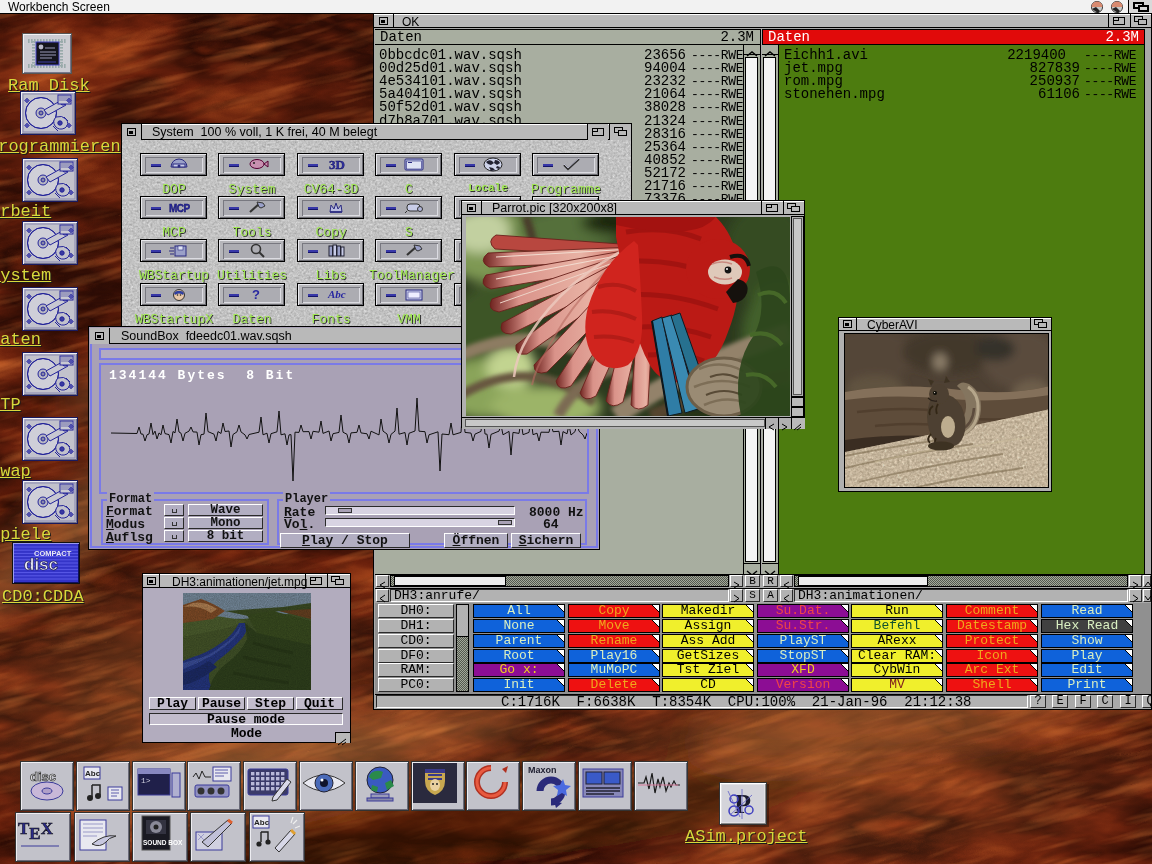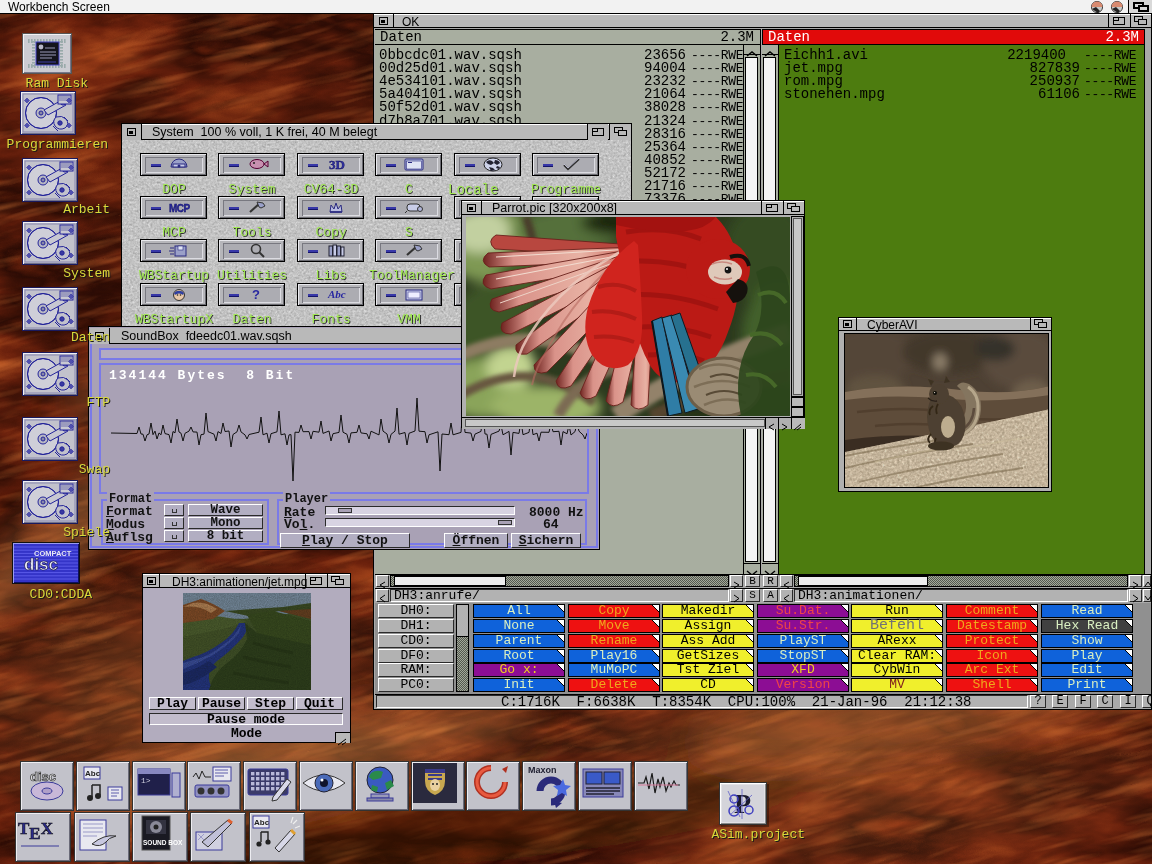--- a/index.html
+++ b/index.html
@@ -1,21 +1,21 @@
 <!DOCTYPE html>
 <html><head><meta charset="utf-8">
 <style>
 html,body{margin:0;padding:0;width:1152px;height:864px;overflow:hidden;background:#6b2a12;}
 *{box-sizing:border-box;}
 .a{position:absolute;}
 .mono{font-family:"Liberation Mono",monospace;}
 .sans{font-family:"Liberation Sans",sans-serif;}
 .rb{border-top:1px solid #fff;border-left:1px solid #fff;border-right:1px solid #2a2a2a;border-bottom:1px solid #2a2a2a;}
 .sb{border-top:1px solid #2a2a2a;border-left:1px solid #2a2a2a;border-right:1px solid #fff;border-bottom:1px solid #fff;}
-.lab{color:#d9d93c;text-shadow:1px 1px 0 #1a1a1a;font-family:"Liberation Mono",monospace;font-size:13px;text-align:right;white-space:nowrap;}
+.lab{color:#d9d93c;text-shadow:1px 1px 0 #1a1a1a;font-family:"Liberation Mono",monospace;font-size:17px;text-align:left;white-space:nowrap;text-decoration:underline;}
 </style></head>
 <body>
 <svg class="a" style="left:0;top:0" width="1152" height="864">
 <defs>
 <filter id="marble" x="0" y="0" width="100%" height="100%" color-interpolation-filters="sRGB">
 <feTurbulence type="fractalNoise" baseFrequency="0.006 0.018" numOctaves="5" seed="23" result="n"></feTurbulence>
 <feColorMatrix in="n" type="matrix" values="0.6 0.3 0.3 0 0  0.6 0.3 0.3 0 0  0.6 0.3 0.3 0 0  0 0 0 0 1" result="g"></feColorMatrix>
 <feComponentTransfer in="g">
 <feFuncR type="table" tableValues="0.08 0.30 0.52 0.18 0.42 0.66 0.24"></feFuncR>
 <feFuncG type="table" tableValues="0.02 0.09 0.17 0.05 0.13 0.28 0.07"></feFuncG>
@@ -341,21 +341,21 @@
         <path d="M0 0 L7 7" stroke="#000"></path>
       </svg></div>
     <div class="a mono" style="left:383px;top:664.2px;width:92px;height:14px;background:#8c0d94;border:1px solid #000;color:#f04545;font-size:13px;line-height:12px;text-align:center;">Version<svg class="a" style="right:0;top:0" width="7" height="7">
         <path d="M0 0 L7 0 L7 7 Z" fill="#fff"></path>
         <path d="M0 0 L7 7" stroke="#000"></path>
       </svg></div>
     <div class="a mono" style="left:477px;top:590.0px;width:92px;height:14px;background:#f0ef2c;border:1px solid #000;color:#000;font-size:13px;line-height:12px;text-align:center;">Run<svg class="a" style="right:0;top:0" width="7" height="7">
         <path d="M0 0 L7 0 L7 7 Z" fill="#fff"></path>
         <path d="M0 0 L7 7" stroke="#000"></path>
       </svg></div>
-    <div class="a mono" style="left:477px;top:604.9px;width:92px;height:14px;background:#f0ef2c;border:1px solid #000;color:#737373;font-size:15px;line-height:12px;text-align:center;">Befehl<svg class="a" style="right:0;top:0" width="7" height="7">
+    <div class="a mono" style="left:477px;top:604.9px;width:92px;height:14px;background:#f0ef2c;border:1px solid #000;color:#14532d;font-size:13px;line-height:12px;text-align:center;">Befehl<svg class="a" style="right:0;top:0" width="7" height="7">
         <path d="M0 0 L7 0 L7 7 Z" fill="#fff"></path>
         <path d="M0 0 L7 7" stroke="#000"></path>
       </svg></div>
     <div class="a mono" style="left:477px;top:619.7px;width:92px;height:14px;background:#f0ef2c;border:1px solid #000;color:#000;font-size:13px;line-height:12px;text-align:center;">ARexx<svg class="a" style="right:0;top:0" width="7" height="7">
         <path d="M0 0 L7 0 L7 7 Z" fill="#fff"></path>
         <path d="M0 0 L7 7" stroke="#000"></path>
       </svg></div>
     <div class="a mono" style="left:477px;top:634.5px;width:92px;height:14px;background:#f0ef2c;border:1px solid #000;color:#000;font-size:13px;line-height:12px;text-align:center;">Clear RAM:<svg class="a" style="right:0;top:0" width="7" height="7">
         <path d="M0 0 L7 0 L7 7 Z" fill="#fff"></path>
         <path d="M0 0 L7 7" stroke="#000"></path>
@@ -664,21 +664,21 @@
     <div class="a" style="left:410px;top:159px;width:67px;height:23px;background:#b6b6ba;border:1px solid #000;box-shadow:inset 1px 1px 0 #e8e8ec,inset -1px -1px 0 #6a6a70;">
       <div class="a" style="left:4px;top:3px;width:58px;height:16px;background:#acacb2;box-shadow:inset 1px 1px 0 #787880,inset -1px -1px 0 #dcdce2;">
         <div class="a" style="left:6px;top:7px;width:10px;height:3px;background:#3838a8;border-bottom:1px solid #15156a;"></div>
         <svg class="a" style="left:24px;top:0px" width="22" height="15"></svg>
       </div>
     </div>
     <div class="a mono" style="left:12px;top:58px;width:80px;text-align:center;font-size:13px;color:#a0e852;text-shadow:1px 1px 0 #333;">DOP</div>
     <div class="a mono" style="left:90px;top:58px;width:80px;text-align:center;font-size:13px;color:#a0e852;text-shadow:1px 1px 0 #333;">System</div>
     <div class="a mono" style="left:169px;top:58px;width:80px;text-align:center;font-size:13px;color:#a0e852;text-shadow:1px 1px 0 #333;">CV64-3D</div>
     <div class="a mono" style="left:247px;top:58px;width:80px;text-align:center;font-size:13px;color:#a0e852;text-shadow:1px 1px 0 #333;">C</div>
-    <div class="a mono" style="left:326px;top:58px;width:80px;font-size:14px;color:#a0e852;text-shadow:1px 1px 0 #333;">Locale</div>
+    <div class="a mono" style="left:326px;top:58px;width:80px;text-align:center;font-size:11px;color:#a0e852;text-shadow:1px 1px 0 #333;font-weight:bold;">Locale</div>
     <div class="a mono" style="left:404px;top:58px;width:80px;text-align:center;font-size:13px;color:#a0e852;text-shadow:1px 1px 0 #333;">Programme</div>
     <div class="a mono" style="left:12px;top:101px;width:80px;text-align:center;font-size:13px;color:#a0e852;text-shadow:1px 1px 0 #333;">MCP</div>
     <div class="a mono" style="left:90px;top:101px;width:80px;text-align:center;font-size:13px;color:#a0e852;text-shadow:1px 1px 0 #333;">Tools</div>
     <div class="a mono" style="left:169px;top:101px;width:80px;text-align:center;font-size:13px;color:#a0e852;text-shadow:1px 1px 0 #333;">Copy</div>
     <div class="a mono" style="left:247px;top:101px;width:80px;text-align:center;font-size:13px;color:#a0e852;text-shadow:1px 1px 0 #333;">S</div>
     <div class="a mono" style="left:326px;top:101px;width:80px;text-align:center;font-size:13px;color:#a0e852;text-shadow:1px 1px 0 #333;"></div>
     <div class="a mono" style="left:404px;top:101px;width:80px;text-align:center;font-size:13px;color:#a0e852;text-shadow:1px 1px 0 #333;"></div>
     <div class="a mono" style="left:12px;top:144px;width:80px;text-align:center;font-size:13px;color:#a0e852;text-shadow:1px 1px 0 #333;">WBStartup</div>
     <div class="a mono" style="left:90px;top:144px;width:80px;text-align:center;font-size:13px;color:#a0e852;text-shadow:1px 1px 0 #333;">Utilities</div>
     <div class="a mono" style="left:169px;top:144px;width:80px;text-align:center;font-size:13px;color:#a0e852;text-shadow:1px 1px 0 #333;">Libs</div>

